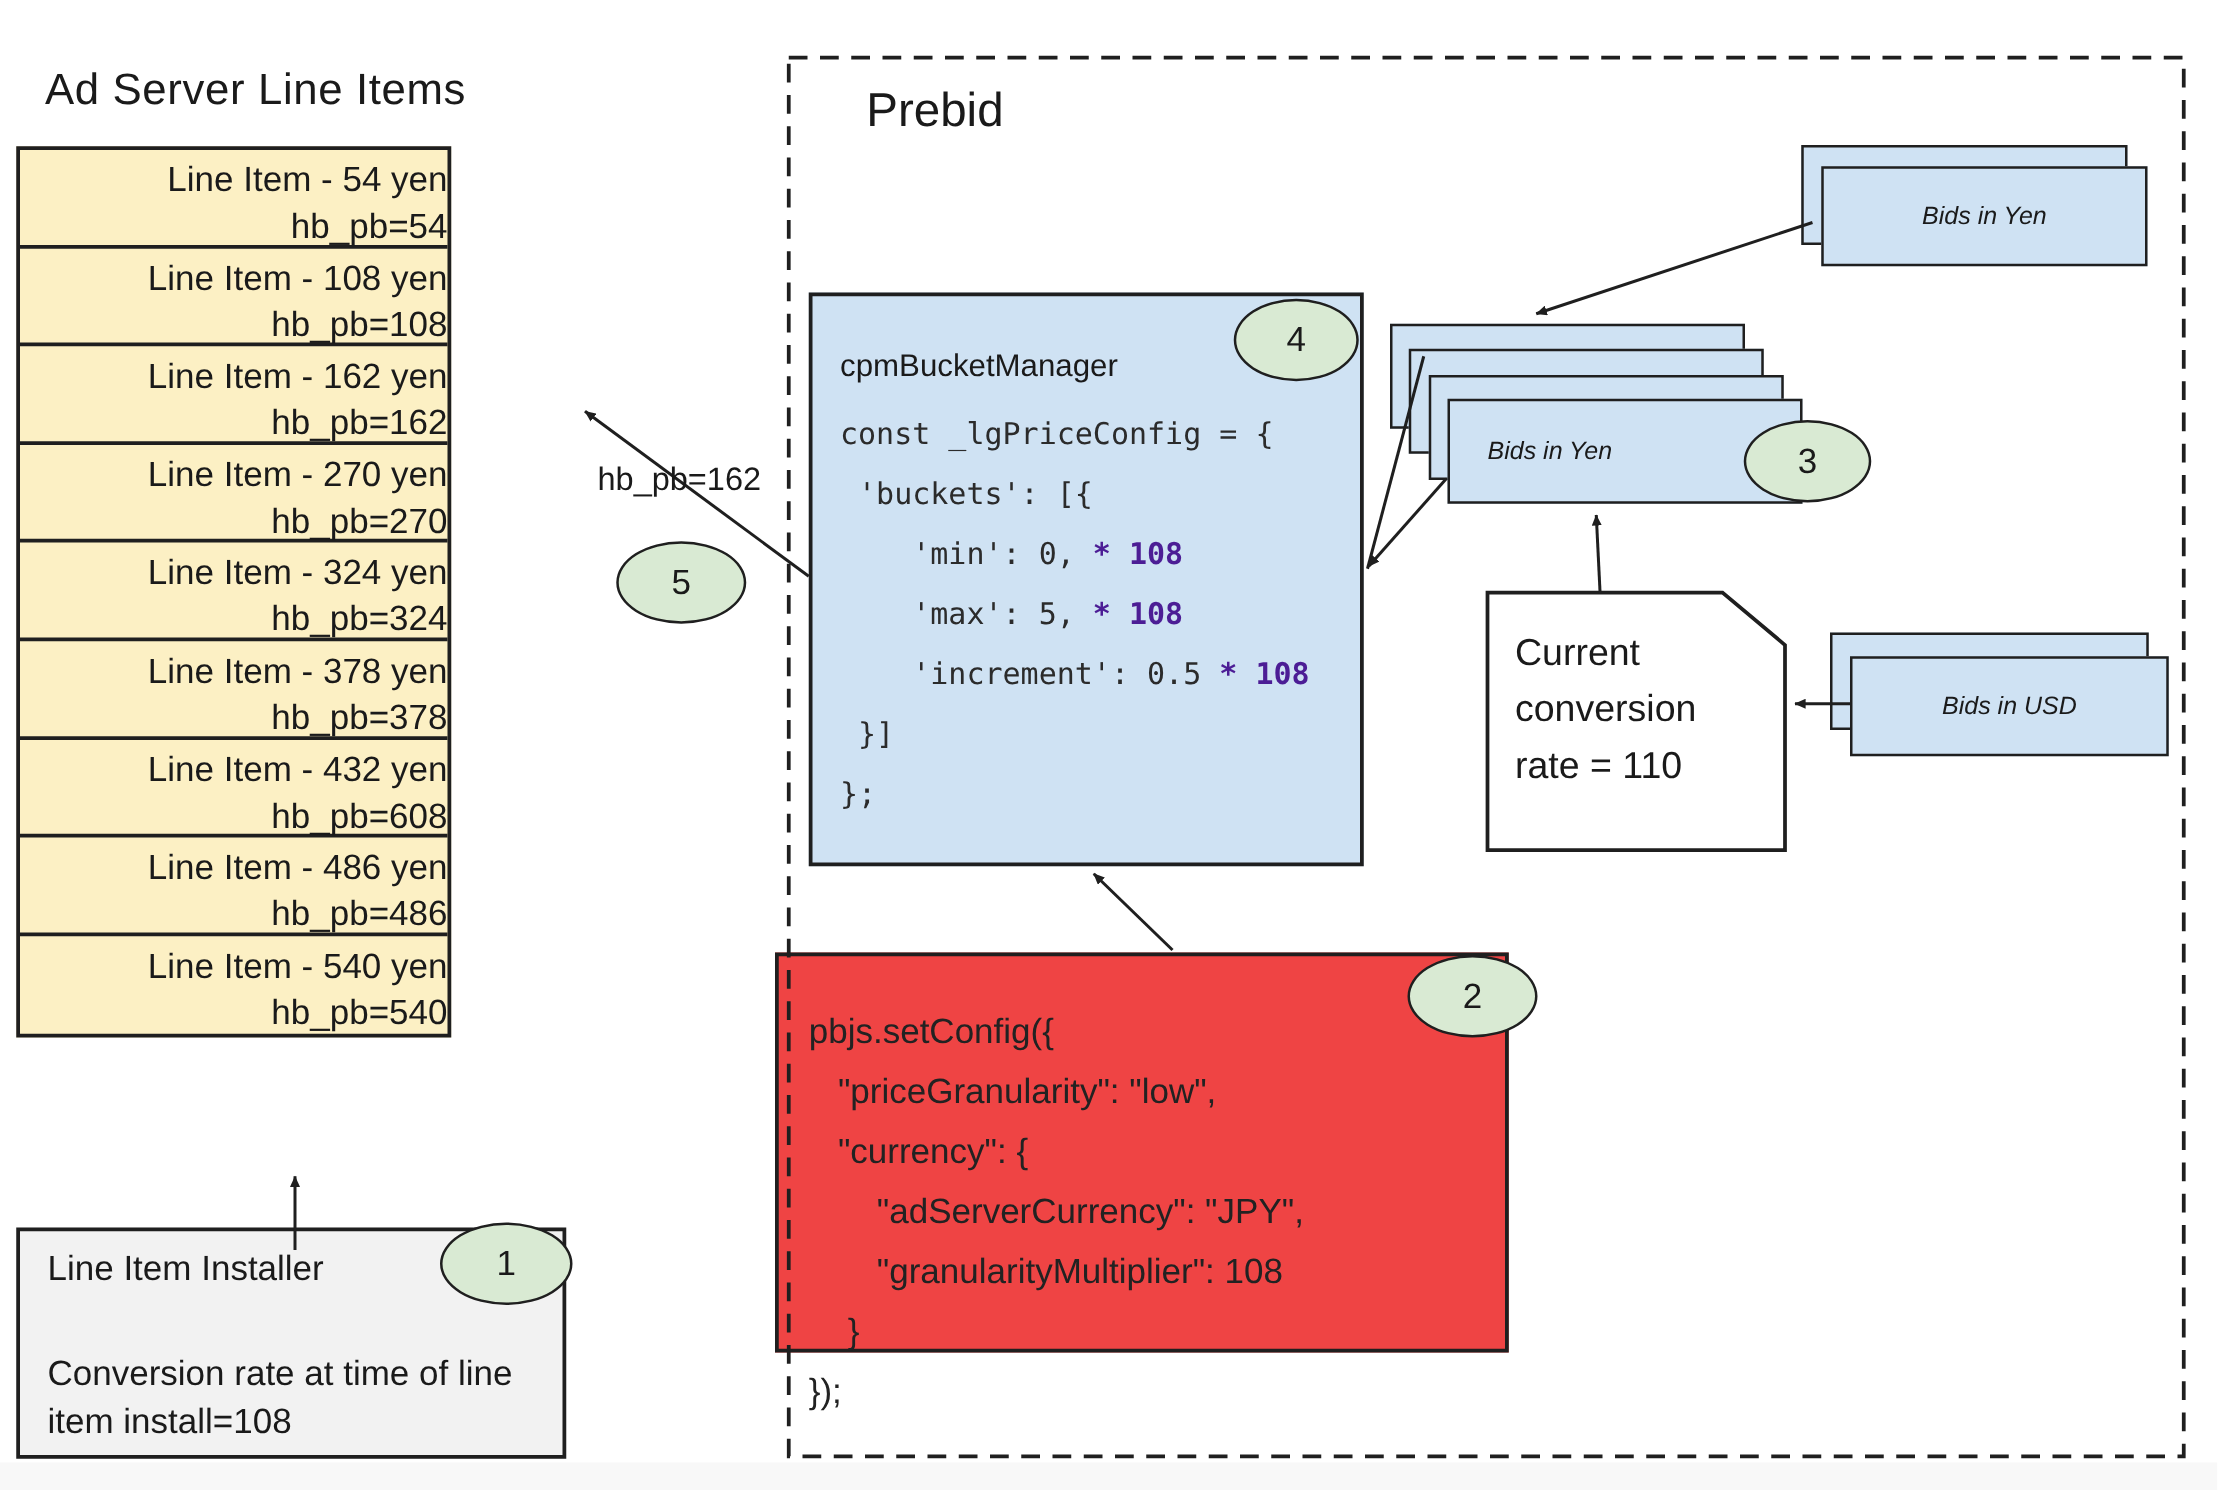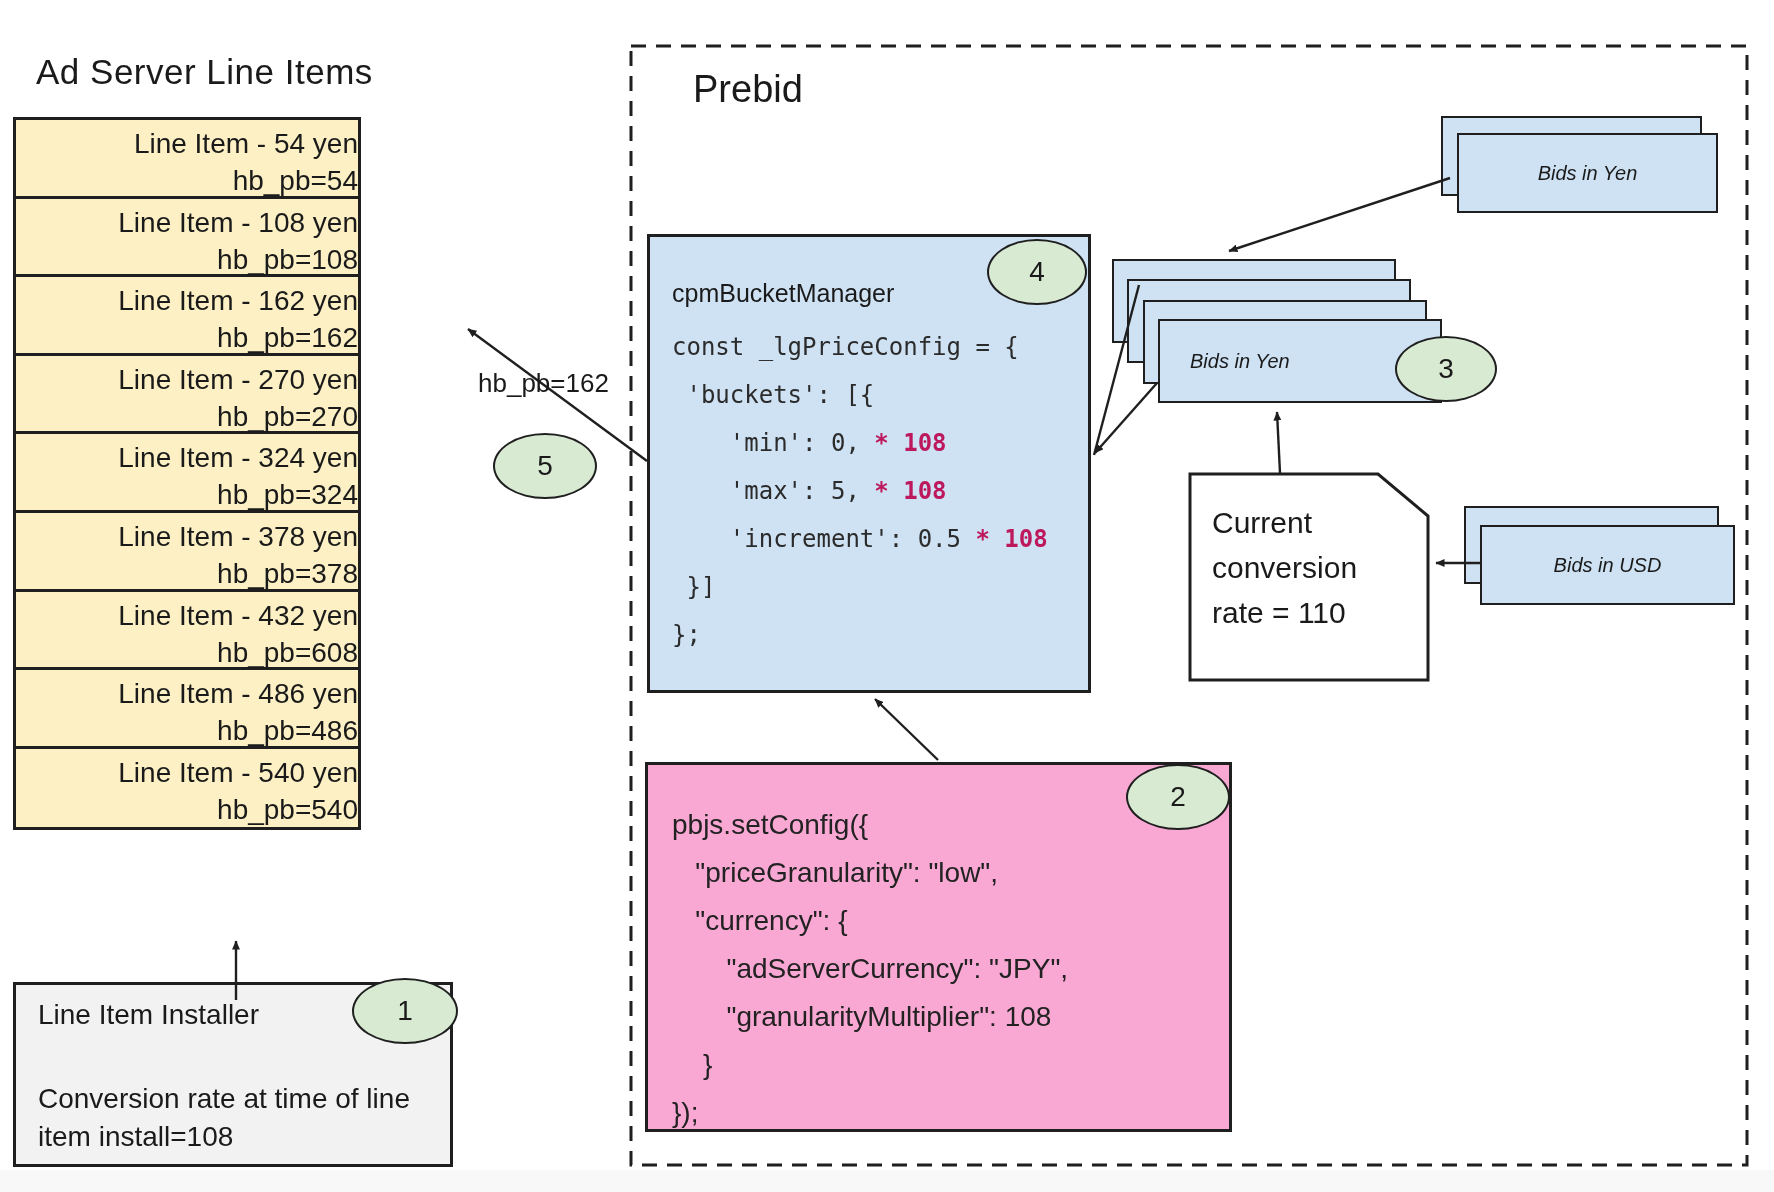--- a/index.html
+++ b/index.html
@@ -23,23 +23,23 @@
   .installer-box{position:absolute;left:13px;top:982px;width:440px;height:185px;box-sizing:border-box;border:3px solid var(--ink);background:var(--installer-fill);}
   .installer-title{position:absolute;left:22px;top:14px;font-size:28px;}
   .installer-note{position:absolute;left:22px;top:95px;width:385px;font-size:28px;line-height:38px;}
 
   
   .prebid-title{position:absolute;left:658px;top:68px;font-size:38px;margin-left:35px;}
 
   .cpm-box{position:absolute;left:647px;top:234px;width:444px;height:459px;box-sizing:border-box;border:3px solid var(--ink);background:var(--card-fill);}
   .cpm-title{position:absolute;left:22px;top:26px;font-size:25px;margin-top:16px;}
   .cpm-code{position:absolute;left:22px;top:86px;font-family:"DejaVu Sans Mono", monospace;font-size:24px;line-height:48px;white-space:pre;color:#2b2b2b;}
-  .cpm-code .b, .code-line .b{font-weight:700;color:#be185d;}
+  .cpm-code .b, .code-line .b{font-weight:700;color:#4c1d95;}
 
-  .setconfig-box{position:absolute;left:645px;top:762px;width:587px;height:370px;box-sizing:border-box;border:3px solid var(--ink);background:#f9a8d4;}
+  .setconfig-box{position:absolute;left:620px;top:762px;width:587px;height:320px;box-sizing:border-box;border:3px solid var(--ink);background:#ef4444;}
   .setconfig-code{position:absolute;left:24px;top:36px;font-size:28px;line-height:48px;white-space:pre;color:#222;}
 
   
   .card{position:absolute;box-sizing:border-box;border:2.5px solid var(--ink);background:var(--card-fill);}
   .card-label{font-size:20px;white-space:nowrap;font-style:italic;}
   .center{display:flex;align-items:center;justify-content:center;}
 
   .yen-in-back{left:1441px;top:116px;width:261px;height:80px;}
   .yen-in-front{left:1457px;top:133px;width:261px;height:80px;}
 

